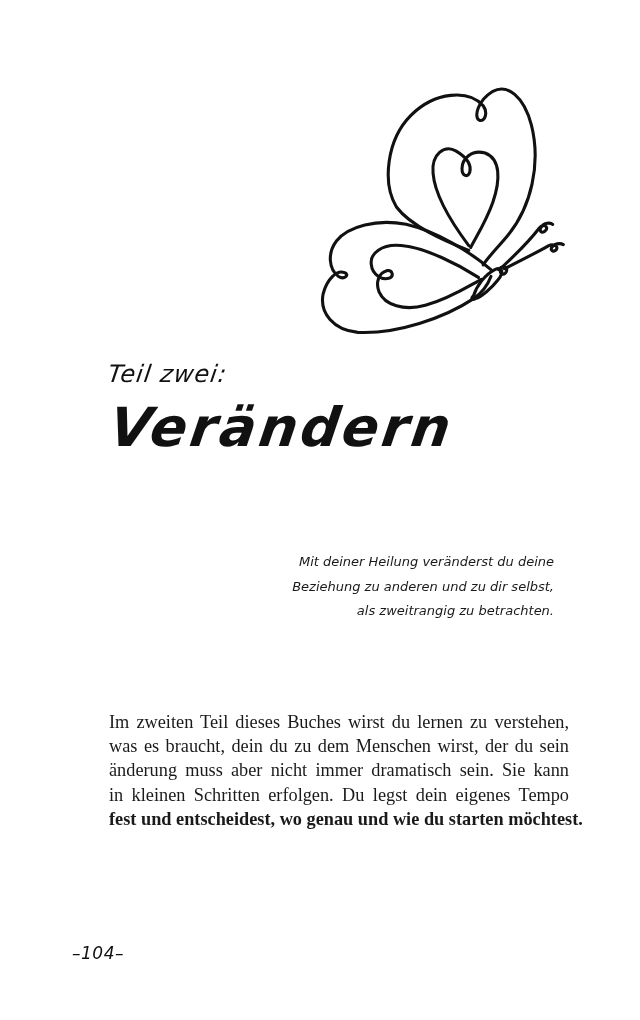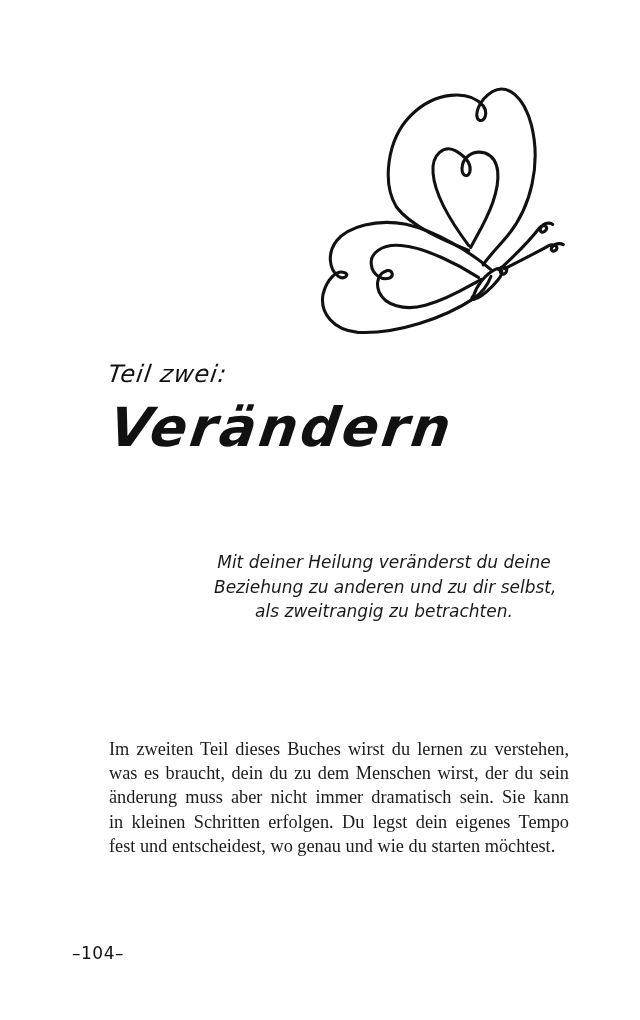--- a/index.html
+++ b/index.html
@@ -42,52 +42,54 @@
       font-size: 54px;
       letter-spacing: 3px;
       transform: skewX(-8deg);
       color: #111;
     }
     .epigraph {
       position: absolute;
       right: 86px;
       top: 550px;
       width: 340px;
-      text-align: center;
+      text-align: right;
       font-family: "DejaVu Sans", sans-serif;
       font-style: italic;
-      font-size: 17px;
+      font-size: 13px;
       line-height: 24.5px;
       color: #1a1a1a;
     }
     .epigraph span { display: block; white-space: nowrap; }
     .body-text {
       position: absolute;
       left: 109px;
-      top: 737px;
+      top: 710px;
       width: 460px;
       font-family: "Liberation Serif", serif;
       font-size: 18.3px;
       line-height: 24.2px;
       color: #1a1a1a;
     }
     .body-text span {
       display: block;
       white-space: nowrap;
       text-align: justify;
       text-align-last: justify;
     }
     .body-text span.last {
       text-align-last: left;
+      font-weight: bold;
     }
     .page-number {
       position: absolute;
       left: 72px;
       top: 943px;
       font-family: "DejaVu Sans", sans-serif;
+      font-style: italic;
       font-size: 17px;
       color: #111;
       letter-spacing: 0.5px;
     }
   </style>
 </head>
 <body>
 
 <div class="butterfly">
   <svg viewBox="0 0 280 280" width="270" height="270" fill="none" stroke="#111" stroke-width="3.2" stroke-linecap="round" stroke-linejoin="round">

